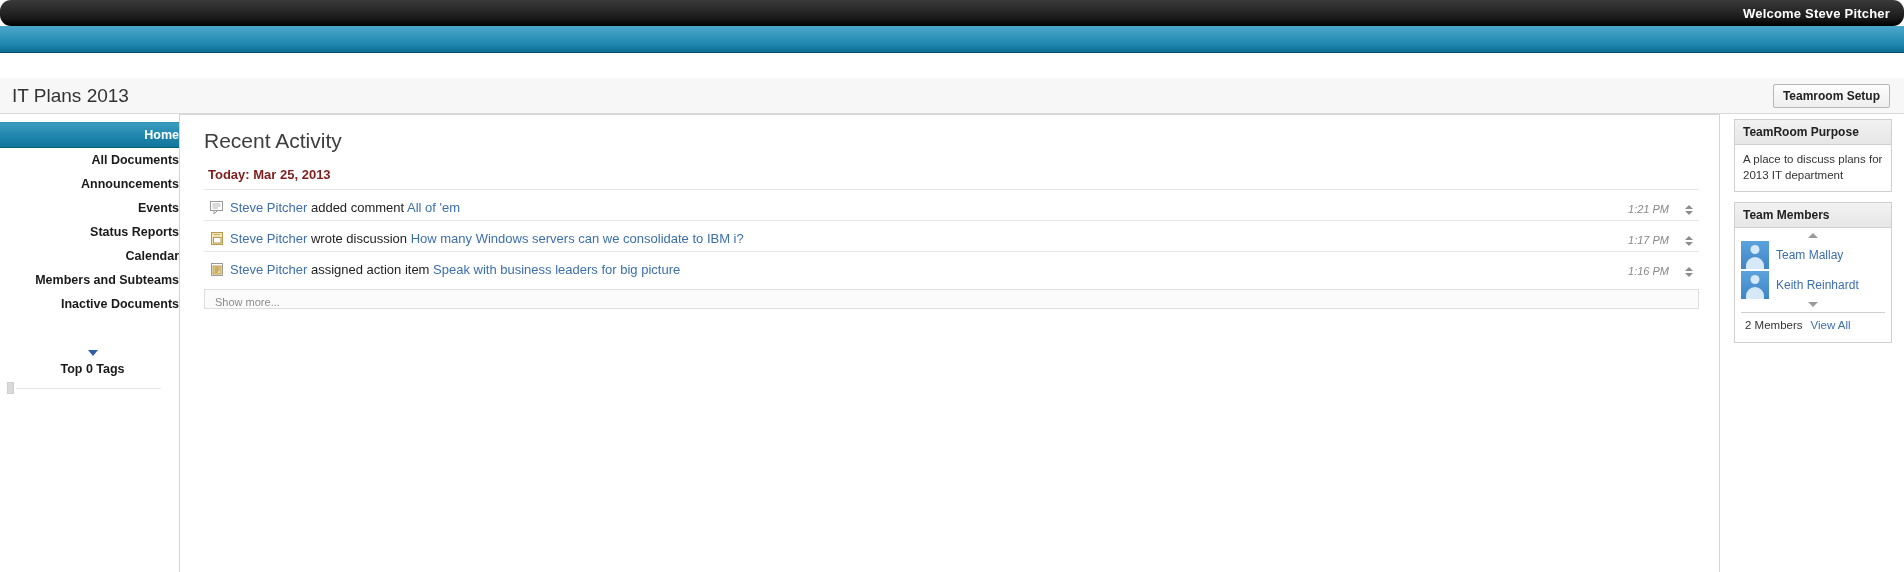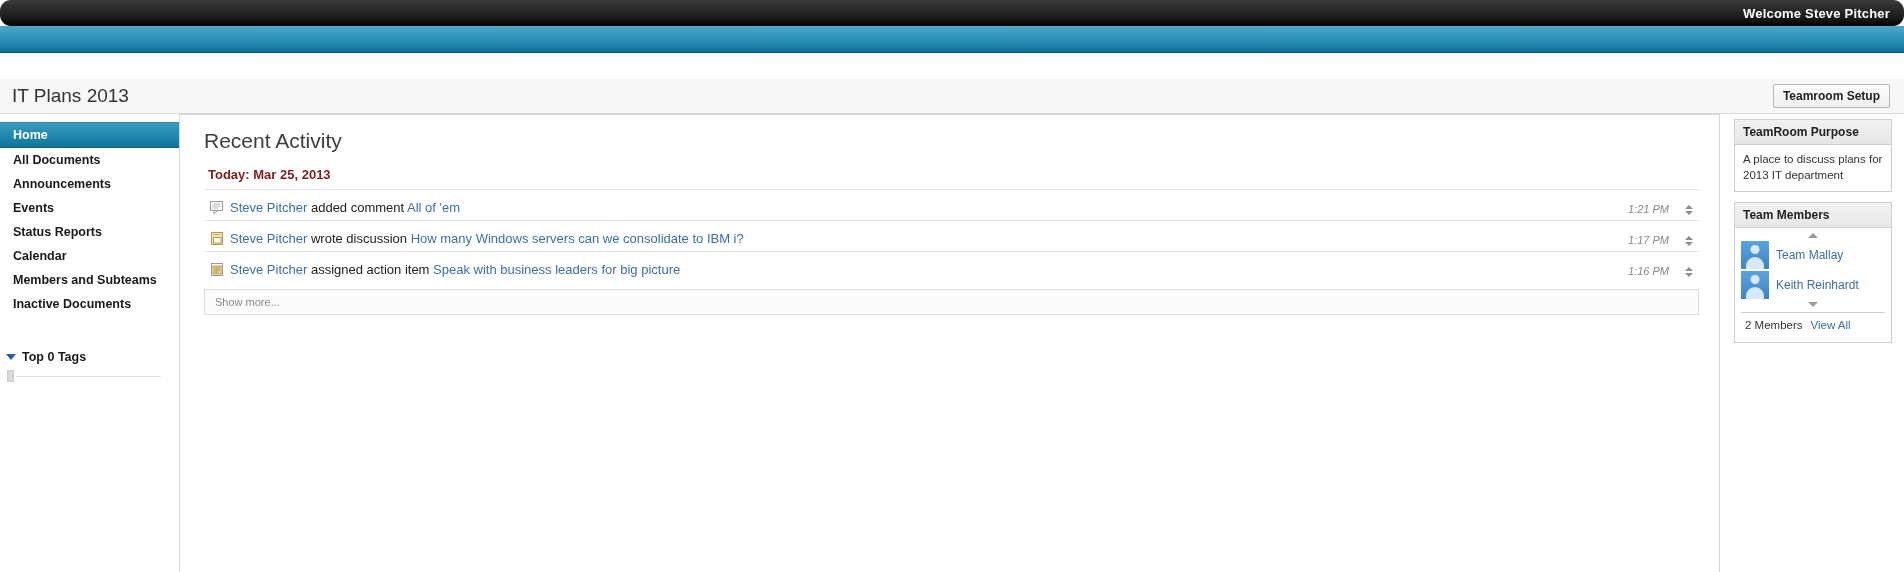--- a/index.html
+++ b/index.html
@@ -77,20 +77,21 @@
     background: #ffffff;
     height: 455px;
   }
 
   
   .sidebar {
     width: 179px;
     flex: 0 0 179px;
     padding-top: 8px;
     box-sizing: border-box;
+    text-align: right;
   }
   .nav-item {
     font-size: 12.5px;
     font-weight: bold;
     color: #1a1a1a;
     padding: 5px 0 5px 13px;
     cursor: pointer;
     white-space: nowrap;
   }
   .nav-item.active {
@@ -104,20 +105,21 @@
     padding-left: 6px;
   }
   .tags-header {
     display: flex;
     align-items: center;
     gap: 6px;
     font-size: 12.5px;
     font-weight: bold;
     color: #1a1a1a;
     cursor: pointer;
+    flex-direction: column;
   }
   .tri-down {
     width: 0; height: 0;
     border-left: 5px solid transparent;
     border-right: 5px solid transparent;
     border-top: 6px solid #2c5fa8;
   }
   .tag-bar-row {
     margin-top: 6px;
     display: flex;
@@ -218,21 +220,21 @@
     border-right: 4px solid transparent;
     border-top: 4px solid #8d8d8d;
   }
 
   .show-more {
     margin-top: 7px;
     border: 1px solid #dedede;
     background: #fbfbfb;
     font-size: 11px;
     color: #8a8a8a;
-    padding: 6px 0 6px 10px;
+    padding: 6px 0 0 10px;
     cursor: pointer;
   }
 
   
   .rightbar {
     width: 170px;
     flex: 0 0 170px;
     padding: 5px 12px 0 0;
     box-sizing: border-box;
   }

